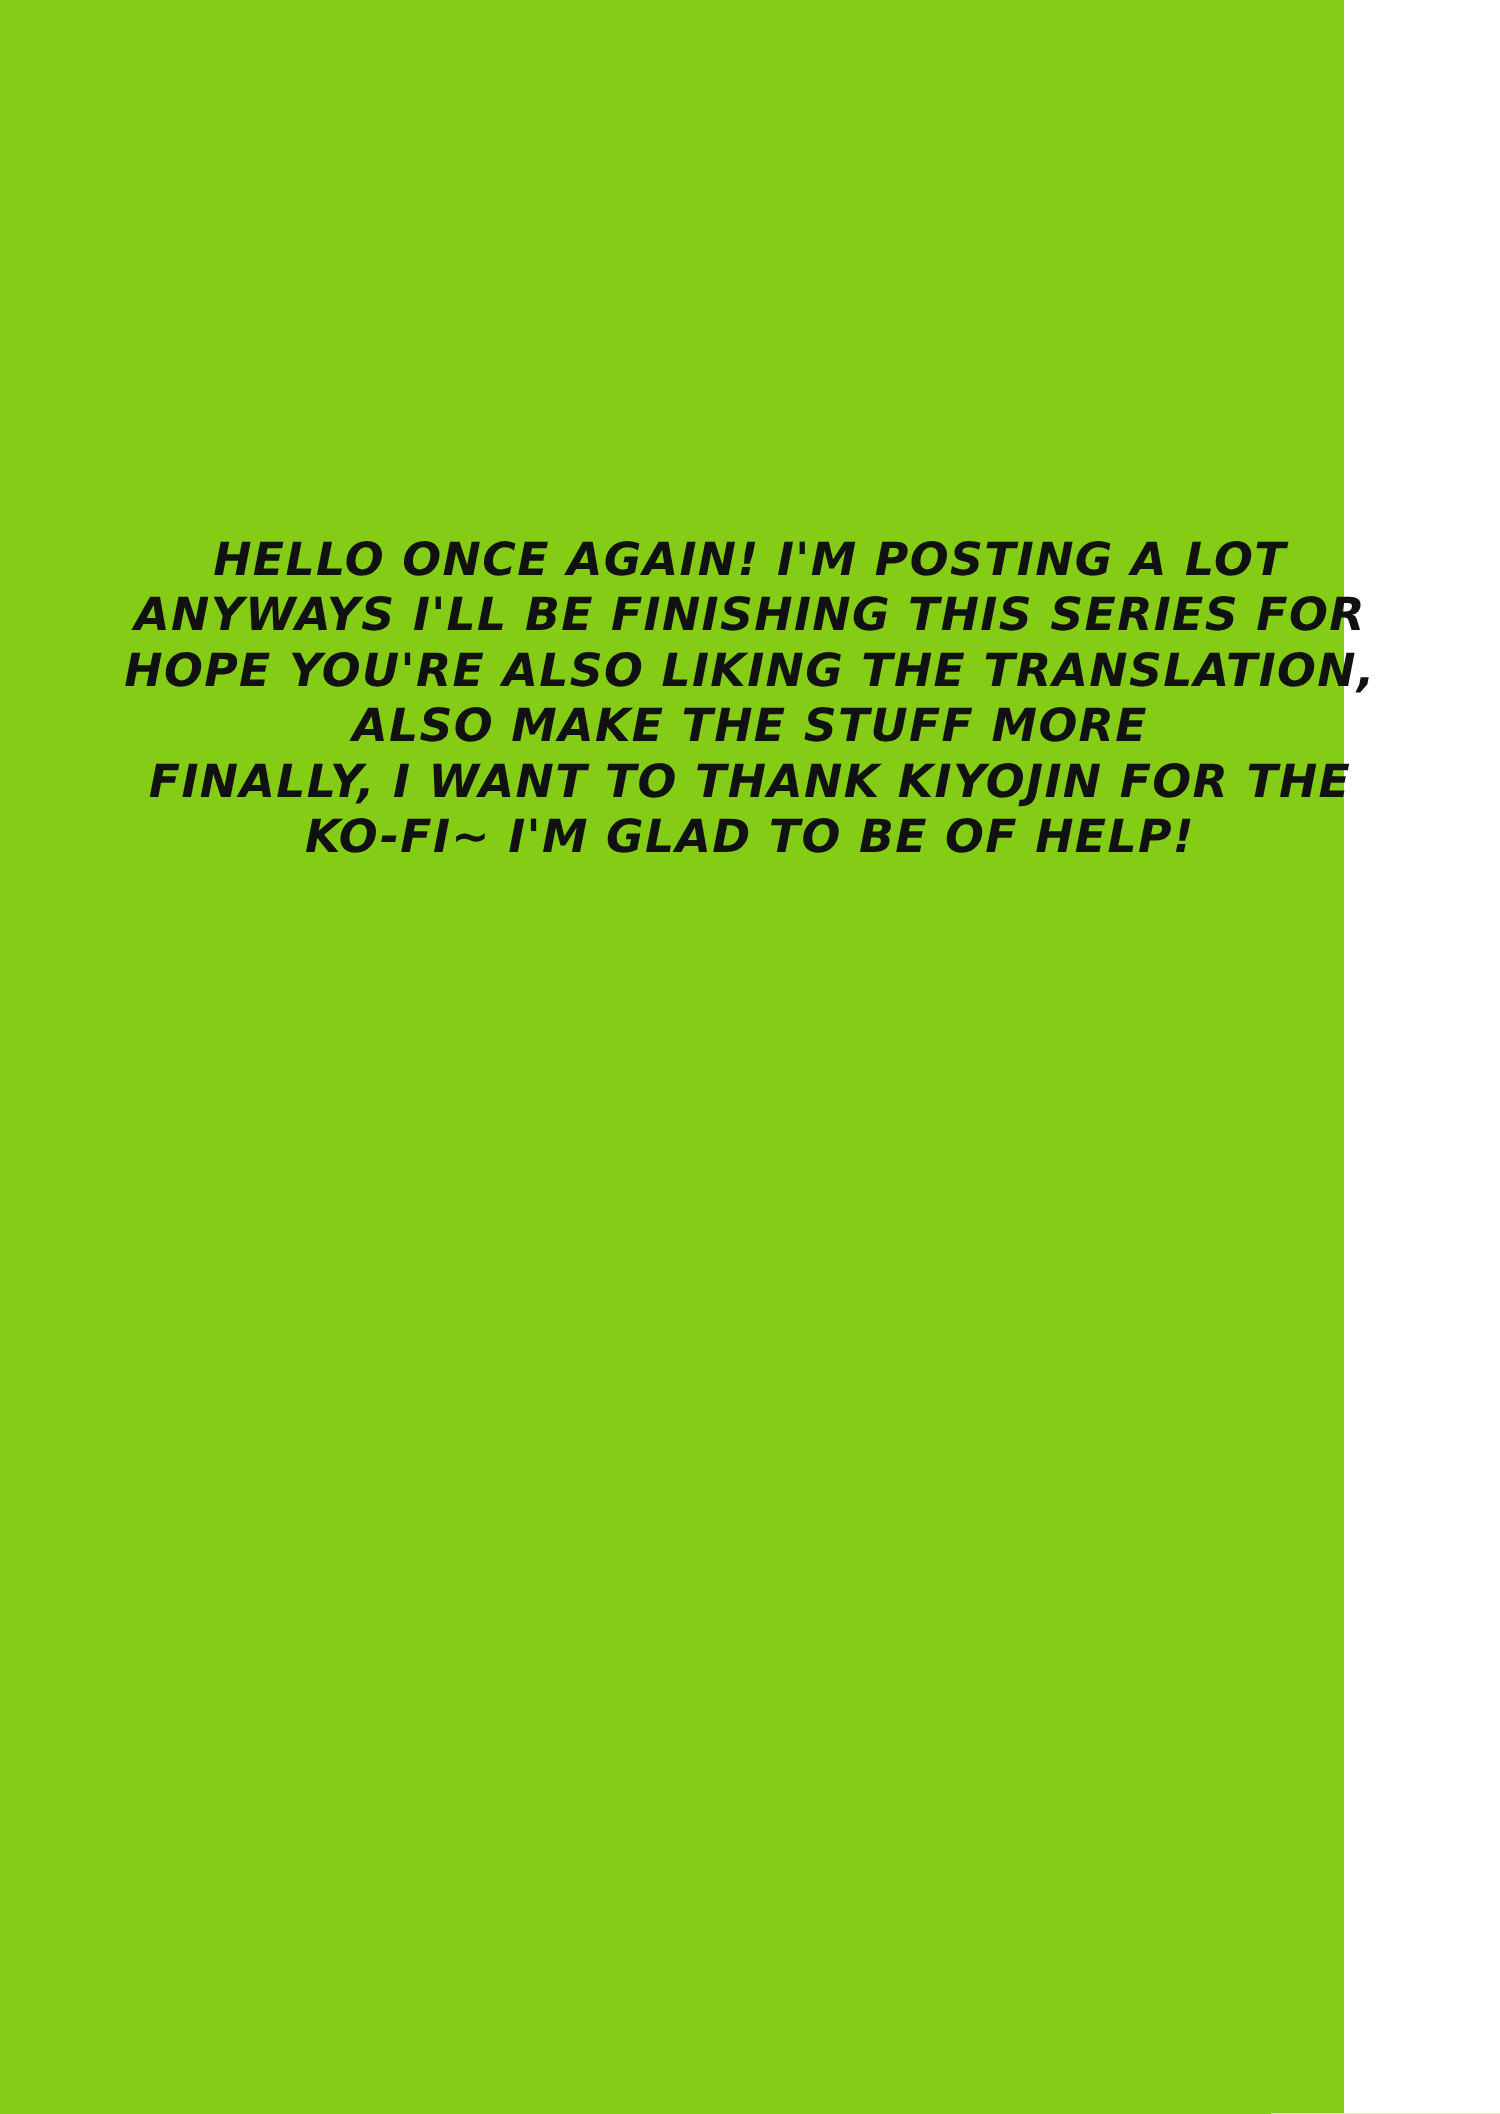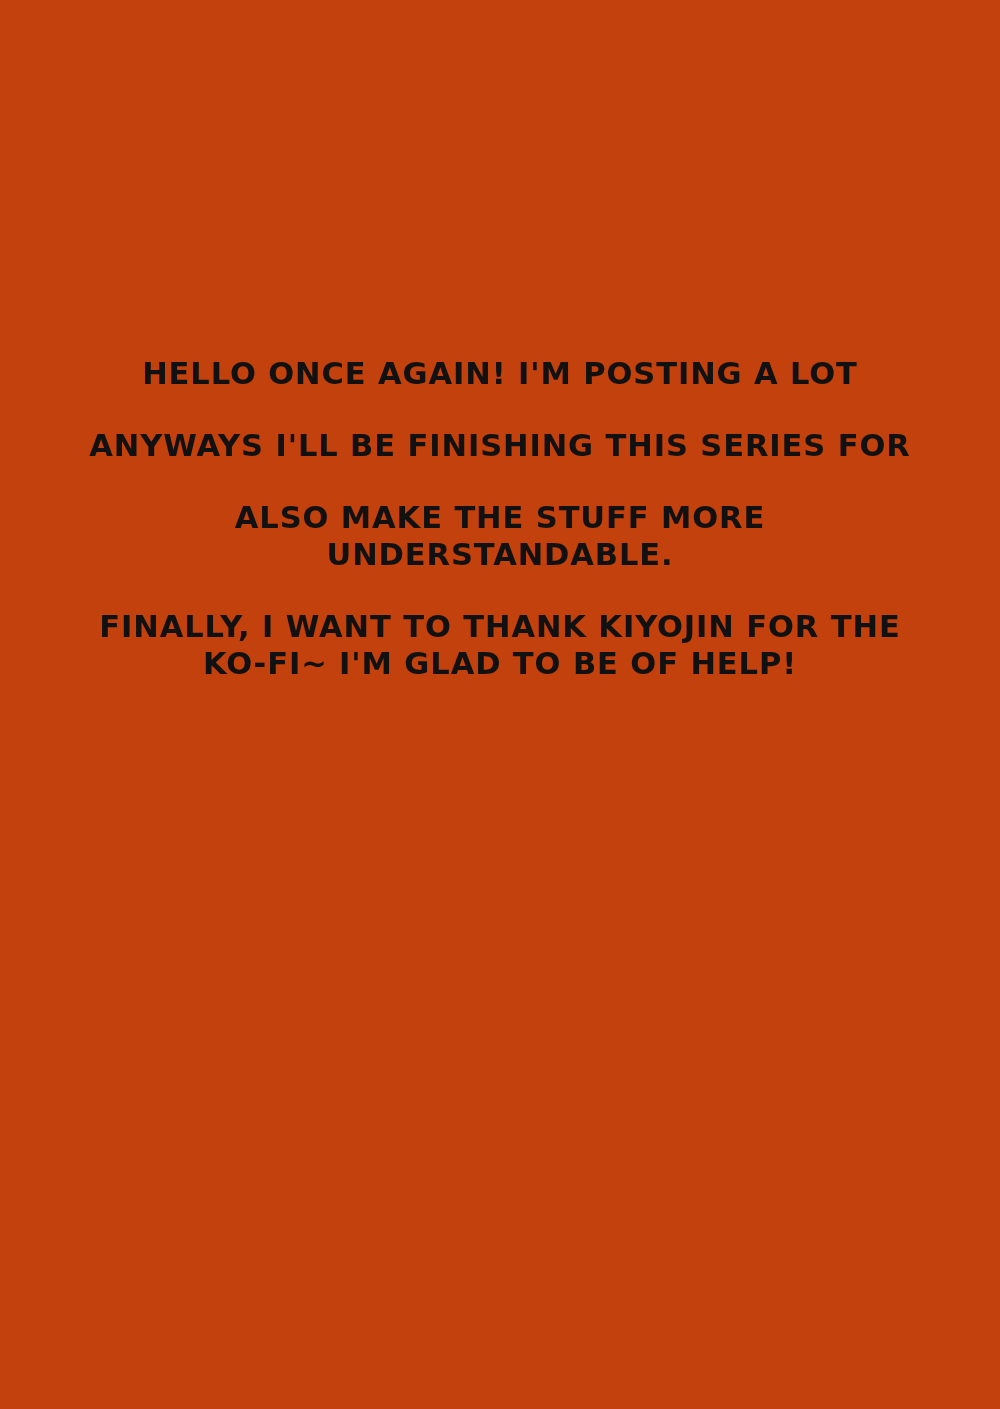--- a/index.html
+++ b/index.html
@@ -8,25 +8,26 @@
     background: #ffffff;
   }
   body {
     width: 1000px;
     height: 1409px;
     position: relative;
     font-family: "DejaVu Sans", sans-serif;
     overflow: hidden;
   }
   .page {
-    width: 1000px;
+    width: 896px;
     height: 1409px;
-    background: #c2410c;
+    background: #84cc16;
     position: relative;
     box-sizing: border-box;
+    font-style: italic;
   }
   .note-block {
     position: absolute;
     left: 0;
     top: 355px;
     width: 1000px;
     text-align: center;
     color: #000000;
   }
   .para {
@@ -34,21 +35,20 @@
     font-weight: 700;
     font-size: 30.5px;
     line-height: 37px;
     letter-spacing: 0.9px;
     text-transform: uppercase;
     margin: 0;
     padding: 0;
     color: #111111;
   }
   .para + .para {
-    margin-top: 35px;
   }
   .para.tight + .para.tight {
     margin-top: 0;
   }
   .line {
     display: block;
     white-space: pre;
   }
 </style>
 </head>
@@ -59,22 +59,22 @@
 
     <p class="para">
       <span class="line">HELLO ONCE AGAIN! I'M POSTING A LOT</span>
     </p>
 
     <p class="para">
       <span class="line">ANYWAYS I'LL BE FINISHING THIS SERIES FOR</span>
     </p>
 
     <p class="para tight">
+      <span class="line">HOPE YOU'RE ALSO LIKING THE TRANSLATION,</span>
       <span class="line">ALSO MAKE THE STUFF MORE</span>
-      <span class="line">UNDERSTANDABLE.</span>
     </p>
 
 
     <p class="para">
       <span class="line">FINALLY, I WANT TO THANK KIYOJIN FOR THE</span>
       <span class="line">KO-FI~ I'M GLAD TO BE OF HELP!</span>
     </p>
 
   </div>
 </div>

